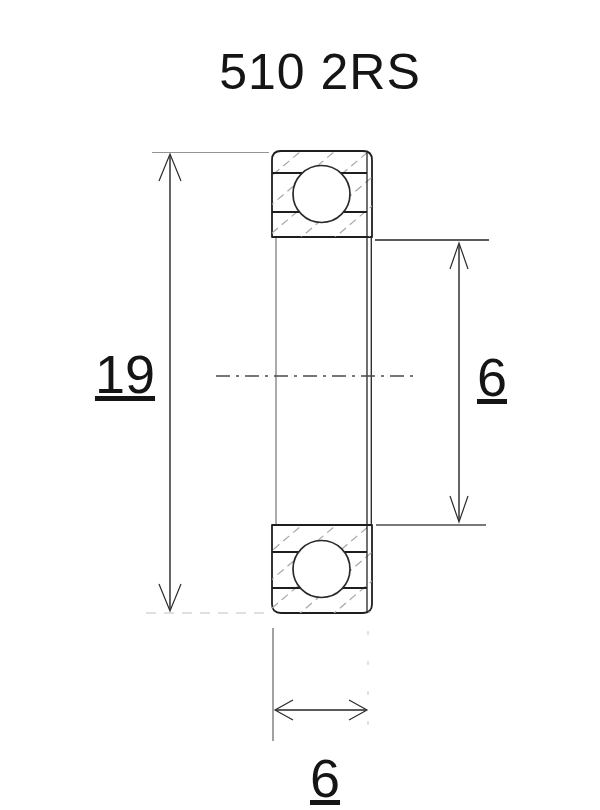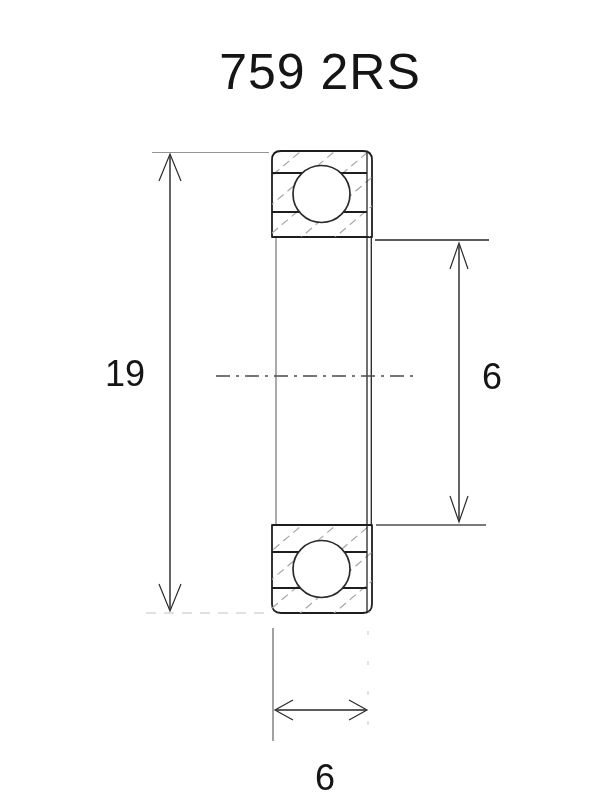--- a/index.html
+++ b/index.html
@@ -27,21 +27,22 @@
     transform: translate(-50%, -50%);
     color: #151515;
     white-space: nowrap;
     line-height: 1;
   }
   .title {
     font-size: 50px;
     letter-spacing: 1px;
   }
   .dim-label {
-    font-size: 36px;
+    font-size: 54px;
+    text-decoration: underline;
   }
 </style>
 </head>
 <body>
 
 <div id="canvas">
 
   <svg id="drawing-svg" width="600" height="810" viewBox="0 0 600 810">
     <defs>
       <clipPath id="clip-top-block">
@@ -115,21 +116,21 @@
 
     <g>
       <line x1="273" y1="628" x2="273" y2="741" stroke="#6f6f6f" stroke-width="1.3"></line>
       <line x1="368" y1="631" x2="368" y2="741" stroke="#cccccc" stroke-width="1.1" stroke-dasharray="4 26"></line>
       <line x1="276" y1="710" x2="366" y2="710" stroke="#242424" stroke-width="1.4"></line>
       <polyline points="293,700 275,710 293,720" fill="none" stroke="#2b2b2b" stroke-width="1.2"></polyline>
       <polyline points="349,700 367,710 349,720" fill="none" stroke="#2b2b2b" stroke-width="1.2"></polyline>
     </g>
   </svg>
 
-  <div class="label title" style="left:320px; top:72px;">759 2RS</div>
+  <div class="label title" style="left:320px; top:72px;">510 2RS</div>
 
   <div class="label dim-label" style="left:125px; top:374px;">19</div>
 
   <div class="label dim-label" style="left:492px; top:377px;">6</div>
 
   <div class="label dim-label" style="left:325px; top:778px;">6</div>
 
 </div>
 
 </body></html>

